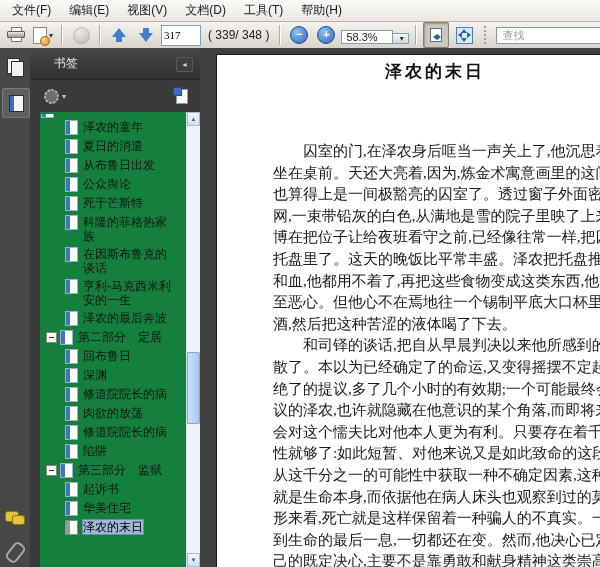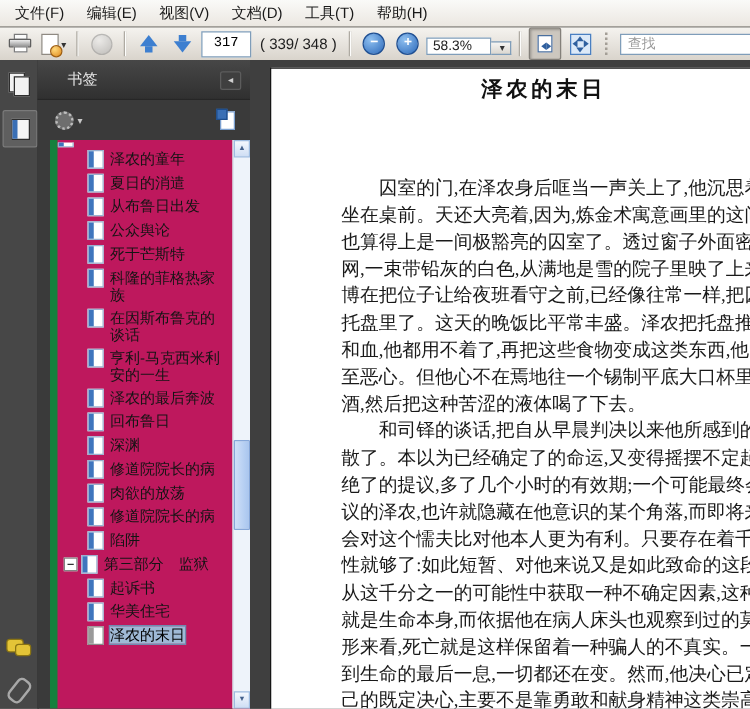--- a/index.html
+++ b/index.html
@@ -39,21 +39,21 @@
   .exporti::after{content:"";position:absolute;right:-4px;bottom:-3px;width:8px;height:8px;border-radius:50%;
     background:radial-gradient(circle at 35% 30%,#ffd97a,#e08a1e);border:1px solid #a05f10}
   
   .globe{width:15px;height:15px;border-radius:50%;background:radial-gradient(circle at 35% 30%,#ededed,#a5a5a5);border:1px solid #8e8e8e;opacity:.55}
   
   .arrow{display:flex;flex-direction:column;align-items:center}
   .a-tri-up{width:0;height:0;border-left:7px solid transparent;border-right:7px solid transparent;border-bottom:9px solid #3d7fd0}
   .a-tri-dn{width:0;height:0;border-left:7px solid transparent;border-right:7px solid transparent;border-top:9px solid #3d7fd0}
   .a-stem{width:6px;height:5px;background:#3d7fd0}
   
-  .numbox{width:34px;height:17px;border:1px solid #7f9db9;background:#fff;font-size:11px;text-align:center;font-family:Liberation Mono, monospace}
+  .numbox{width:34px;height:17px;border:1px solid #7f9db9;background:#fff;font-size:11px;text-align:left;font-family:Liberation Serif, serif}
   .pagecount{white-space:nowrap;margin:0 4px;font-size:12px;color:#1c1c1c}
   .round{width:16px;height:16px;border-radius:50%;flex:none;
     background:radial-gradient(circle at 35% 30%,#8fc0f0,#2c69ba);border:1px solid #1f4f92;
     color:#fff;font-size:11px;line-height:14px;text-align:center;font-weight:bold}
   .zoomcombo{display:flex;align-items:flex-end;height:17px}
   .zoomval{width:46px;border:1px solid #7f9db9;background:#fff;font-size:11px;display:flex;align-items:center;padding-left:4px}
   .zoomdd{width:15px;border:1px solid #7f9db9;border-left:none;background:linear-gradient(#f6f5f3,#dbd7d0);display:flex;align-items:center;justify-content:center}
   .search{width:116px;height:17px;border:1px solid #7f9db9;font-size:11px;padding:1px 5px;font-family:inherit;box-sizing:border-box}
   .search::placeholder{color:#9a9a9a}
   
@@ -89,21 +89,21 @@
   .collapsebtn{position:absolute;right:7px;top:9px;width:15px;height:13px;background:#3f3f3f;border:1px solid #5c5c5c;border-radius:2px;
     display:flex;align-items:center;justify-content:center;font-size:7px;color:#cfcfcf}
   .panel-toolbar{position:relative;height:32px;display:flex;align-items:center;padding-left:14px}
   .gearbtn{display:flex;align-items:center}
   .gear{width:11px;height:11px;border:2px dotted #bdbdbd;border-radius:50%;background:#6e6e6e}
   .gear-dd{font-size:8px;color:#c8c8c8;margin-left:3px}
   .gotobtn{position:absolute;right:9px;top:7px;width:18px;height:18px;display:flex;align-items:center;justify-content:center}
   .gotoicon{position:relative;width:10px;height:13px;background:#fff;border:1px solid #7ba0d0}
   .gotoicon::before{content:"";position:absolute;left:-4px;top:-3px;width:7px;height:7px;background:#3a6fb5;border:1px solid #1e4d8c}
   
-  .tree{position:absolute;left:10px;top:64px;right:0;bottom:0;background:#be185d;overflow:hidden;border-left:6px solid #15803d}
+  .tree{position:absolute;left:10px;top:64px;right:0;bottom:0;background:#15803d;overflow:hidden;border-left:1px solid #15803d}
   .treeinner{position:absolute;left:0;top:0;right:13px;bottom:0;padding-top:2px}
   .row{display:flex;align-items:flex-start;padding:2px 0;font-size:12px;line-height:14px;color:#141414;cursor:default}
   .row.partial{height:4px;overflow:hidden;align-items:flex-end;padding:0}
   .row.partial .bicon{margin-top:-10px}
   .child{padding-left:24px}
   .section{padding-left:5px}
   .bicon{width:11px;height:13px;background:#fff;border:1px solid #9ab0cf;position:relative;flex:none;margin-right:5px;margin-top:0}
   .bicon::before{content:"";position:absolute;left:0;top:0;width:4px;height:100%;background:#3f75bd}
   .bicon.gray{border-color:#8a8a8a}
   .bicon.gray::before{background:#9a9a9a}
@@ -277,20 +277,25 @@
         <div class="bicon"></div>
         <span class="blabel">在因斯布鲁克的谈话</span>
       </div>
       <div class="row child wrap">
         <div class="bicon"></div>
         <span class="blabel">亨利-马克西米利安的一生</span>
       </div>
       <div class="row child">
         <div class="bicon"></div>
         <span class="blabel">泽农的最后奔波</span>
+      </div>
+      <div class="row section">
+        <div class="expander"></div>
+        <div class="bicon"></div>
+        <span class="blabel">第二部分　定居</span>
       </div>
       <div class="row child">
         <div class="bicon"></div>
         <span class="blabel">回布鲁日</span>
       </div>
       <div class="row child">
         <div class="bicon"></div>
         <span class="blabel">深渊</span>
       </div>
       <div class="row child">

